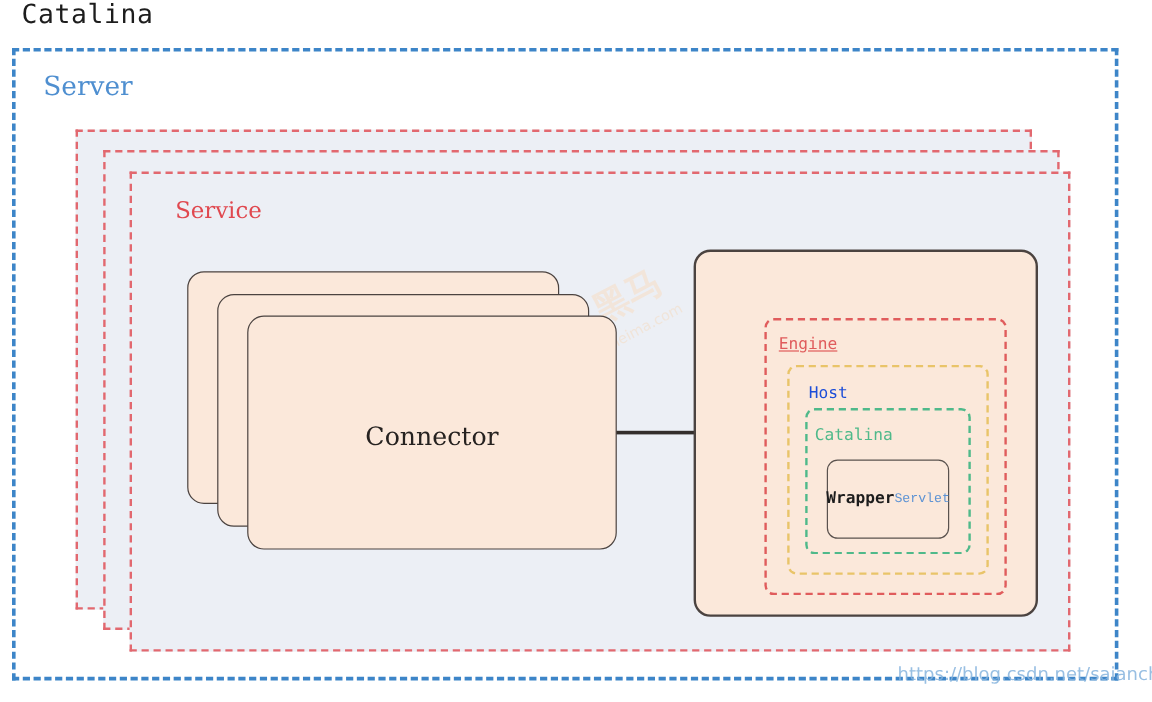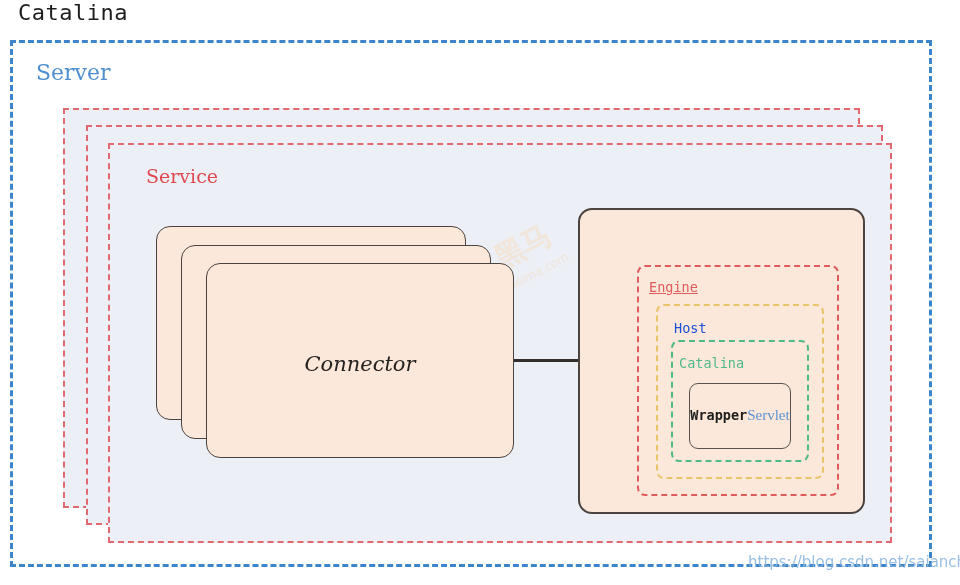--- a/index.html
+++ b/index.html
@@ -106,21 +106,20 @@
     width: 308px;
     height: 201px;
     display: flex;
     align-items: center;
     justify-content: center;
     font-family: "DejaVu Serif", serif;
     font-size: 21px;
     color: #262220;
     z-index: 6;
     pointer-events: none;
-    font-style: italic;
   }
 
   
   .link-line {
     position: absolute;
     left: 512px;
     top: 359px;
     width: 70px;
     height: 3px;
     background: #332e2c;
@@ -202,22 +201,22 @@
     z-index: 7;
   }
   .wrapper-text {
     font-family: "DejaVu Sans Mono", monospace;
     font-size: 13.5px;
     font-weight: bold;
     color: #1d1d1d;
     line-height: 1.28;
   }
   .servlet-text {
-    font-family: Liberation Serif, serif;
-    font-size: 15px;
+    font-family: Liberation Mono, monospace;
+    font-size: 11px;
     color: #5d93d4;
     line-height: 1.28;
   }
 
   
   .wm-logo {
     position: absolute;
     left: 398px;
     top: 290px;
     width: 92px;

